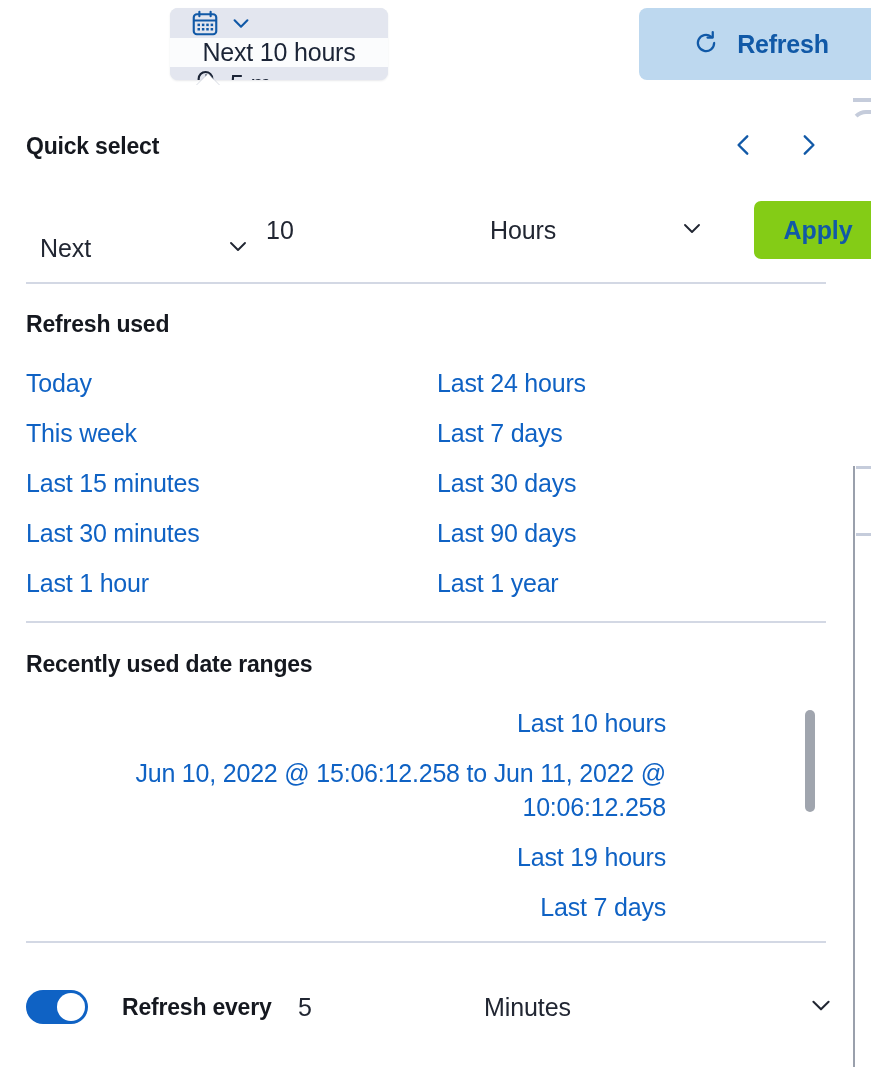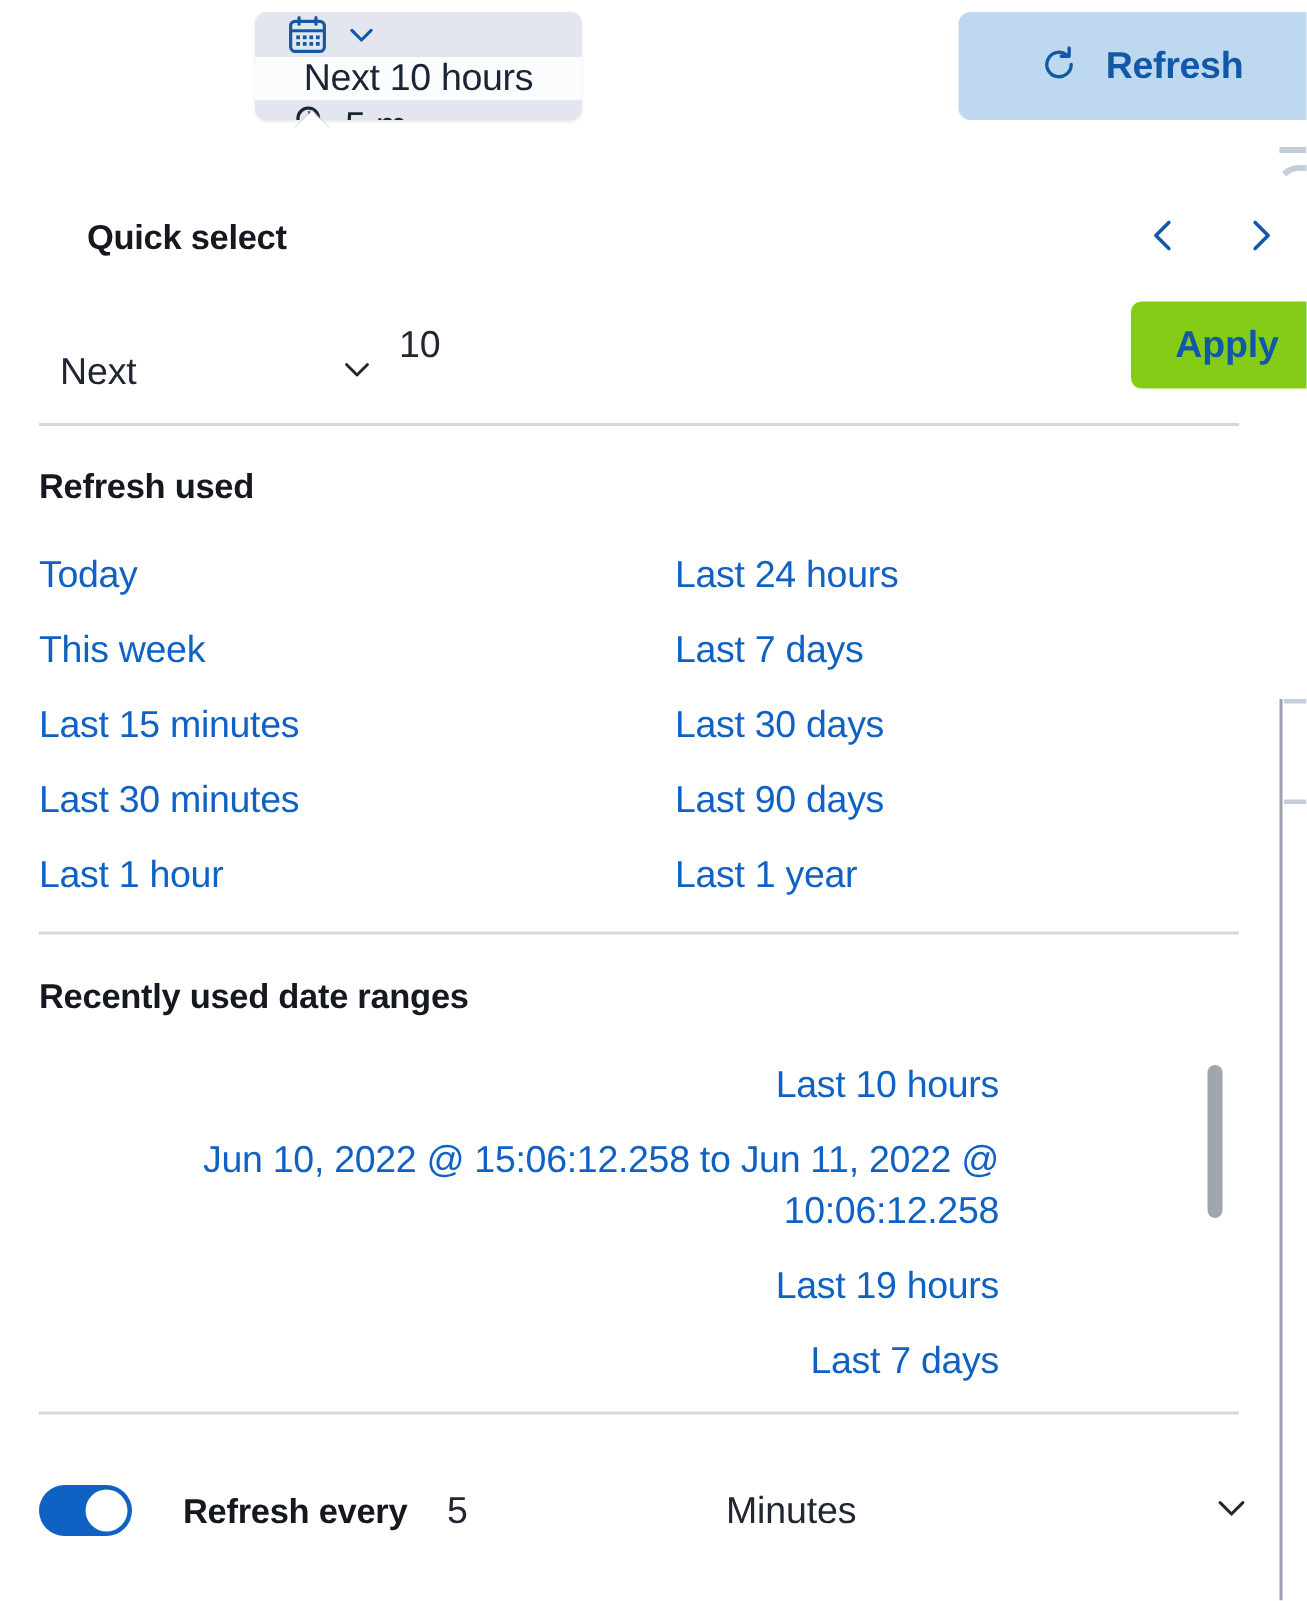--- a/index.html
+++ b/index.html
@@ -128,26 +128,25 @@
     top: 466px;
     width: 2px;
     height: 601px;
     background: #9aa0ac;
   }
 
   
   .qs-header {
     position: absolute;
     left: 26px;
-    top: 54px;
+    top: 42px;
     display: flex;
     align-items: center;
     width: 800px;
     justify-content: space-between;
-    margin-left: 32px;
   }
   .qs-title {
     font-size: 23px;
     font-weight: bold;
     color: #15181f;
     letter-spacing: -0.2px;
   }
   .qs-navs { display: flex; align-items: center; gap: 28px; }
   .navbtn {
     width: 36px; height: 36px;
@@ -232,21 +231,21 @@
   .cu-title { left: 26px; top: 225px; }
 
   .cu-grid {
     position: absolute;
     left: 26px;
     top: 272px;
     width: 800px;
     display: grid;
     grid-template-columns: 408px 1fr;
     grid-auto-rows: 50px;
-    column-gap: 16px;
+    column-gap: 3px;
   }
   .link {
     font-size: 25px;
     color: #0f62c4;
     letter-spacing: -0.2px;
     text-decoration: none;
     cursor: pointer;
     line-height: 50px;
     white-space: nowrap;
   }
@@ -444,20 +443,28 @@
         <span class="select-text">Next</span>
         <span>
           <svg width="24" height="24" viewBox="0 0 24 24" fill="none" stroke="#212632" stroke-width="1.9" stroke-linecap="round" stroke-linejoin="round">
             <polyline points="5,9 12,16 19,9"></polyline>
           </svg>
         </span>
       </div>
 
       <input class="sel-count" type="text" value="10" style="">
 
+      <div class="select-box sel-unit">
+        <span class="select-text">Hours</span>
+        <span>
+          <svg width="24" height="24" viewBox="0 0 24 24" fill="none" stroke="#212632" stroke-width="1.9" stroke-linecap="round" stroke-linejoin="round">
+            <polyline points="5,9 12,16 19,9"></polyline>
+          </svg>
+        </span>
+      </div>
 
       <button class="apply-btn">
         <span class="apply-label">Apply</span>
       </button>
     </div>
 
     <div class="divider div-1"></div>
 
     <div class="section-title cu-title">Refresh used</div>
     <div class="cu-grid">

